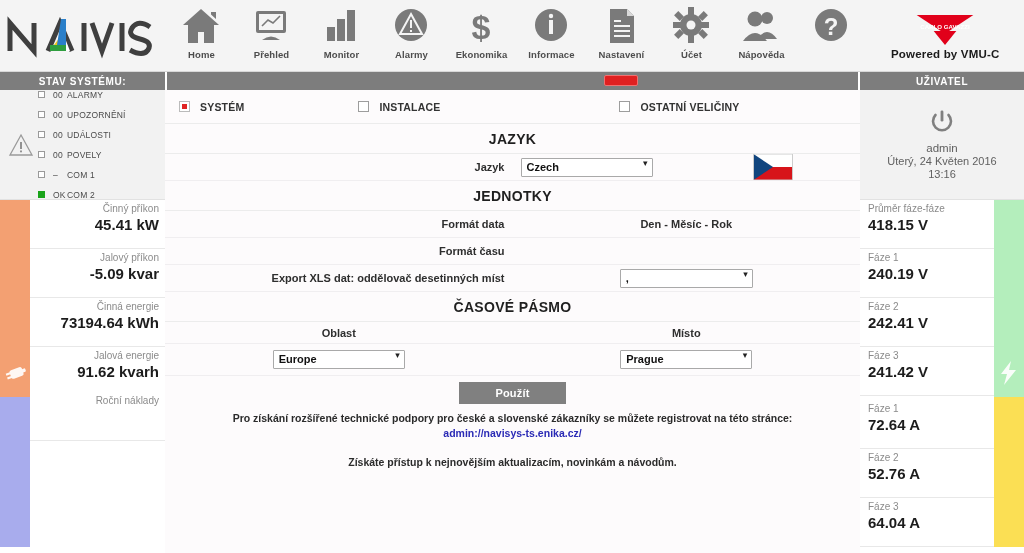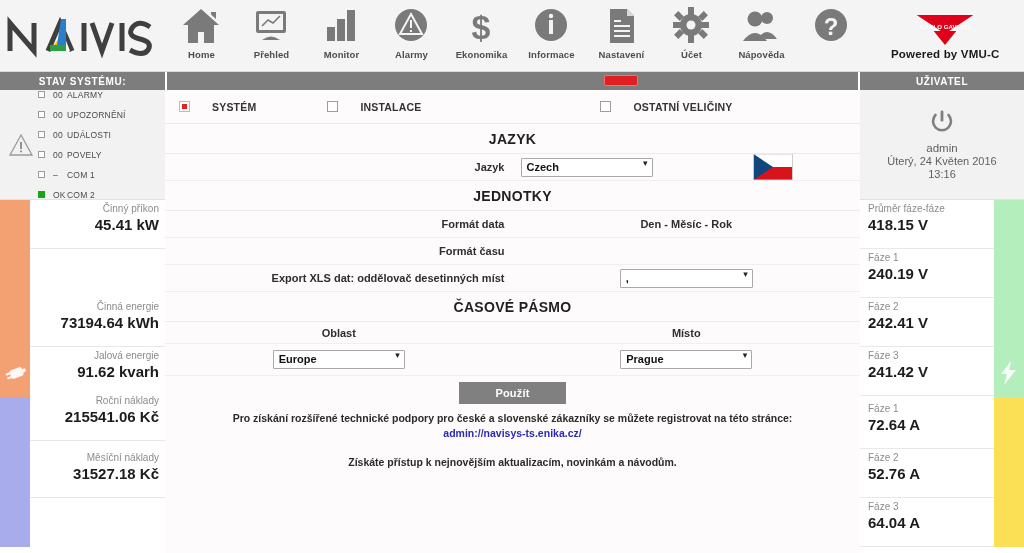--- a/index.html
+++ b/index.html
@@ -87,27 +87,27 @@
   .mlabel { font-size: 10px; color: #8b8b8b; line-height: 13px; }
   .mvalue { font-size: 15px; font-weight: bold; color: #1c1c1c; line-height: 19px; }
 
   
   .col-main { flex: 1; background: #fdfbfc; position: relative; }
   .checkrow {
     display: flex; align-items: center; height: 34px;
     padding-left: 14px; border-bottom: 1px solid #ececec;
     background: #fdfbfc;
   }
-  .chk-item { display: flex; align-items: center; gap: 22px; cursor: pointer; }
+  .chk-item { display: flex; align-items: center; gap: 10px; cursor: pointer; }
   .chk-box { width: 11px; height: 11px; border: 1px solid #9d9d9d; background: #fff; display: inline-block; position: relative; }
   .chk-box.sel { border-color: #bbb; }
   .chk-box.sel::after { content: ""; position: absolute; inset: 2px; background: #e02424; }
   .chk-label { font-size: 10.5px; font-weight: bold; color: #333; letter-spacing: .2px; }
   .pos-a { margin-left: 0; }
-  .pos-b { margin-left: 71px; }
+  .pos-b { margin-left: 114px; }
   .pos-c { margin-left: 179px; }
 
   .sec-title {
     text-align: center; font-size: 14px; font-weight: bold;
     color: #1f1f1f; padding: 7px 0 6px; letter-spacing: .3px;
     border-bottom: 1px solid #ececec;
   }
   .frow {
     display: flex; align-items: center; min-height: 27px;
     border-bottom: 1px solid #f0eef0; position: relative;
@@ -393,36 +393,35 @@
             </g>
           </svg>
         </span>
 
         <div class="band" style="top:197px;height:150px;background:#a8aced;"></div>
 
         <div class="mcell" style="top:0;height:49px;">
           <div class="mlabel">Činný příkon</div>
           <div class="mvalue">45.41 kW</div>
         </div>
+        <div class="mcell" style="top:49px;height:49px;">
+          <div class="mlabel">Jalový příkon</div>
+          <div class="mvalue">-5.09 kvar</div>
+        </div>
         <div class="mcell" style="top:98px;height:49px;">
           <div class="mlabel">Činná energie</div>
           <div class="mvalue">73194.64 kWh</div>
         </div>
         <div class="mcell" style="top:147px;height:49px;">
           <div class="mlabel">Jalová energie</div>
           <div class="mvalue">91.62 kvarh</div>
         </div>
 
         <div class="mcell" style="top:192px;height:49px;">
           <div class="mlabel">Roční náklady</div>
-          <div class="mvalue">215541.06 Kč</div>
-        </div>
-        <div class="mcell" style="top:249px;height:49px;">
-          <div class="mlabel">Měsíční náklady</div>
-          <div class="mvalue">31527.18 Kč</div>
         </div>
       </div>
     </div>
 
     <div class="col-main">
 
       <div class="checkrow">
         <div class="chk-item pos-a">
           <span class="chk-box sel"></span>
           <span class="chk-label">SYSTÉM</span>

